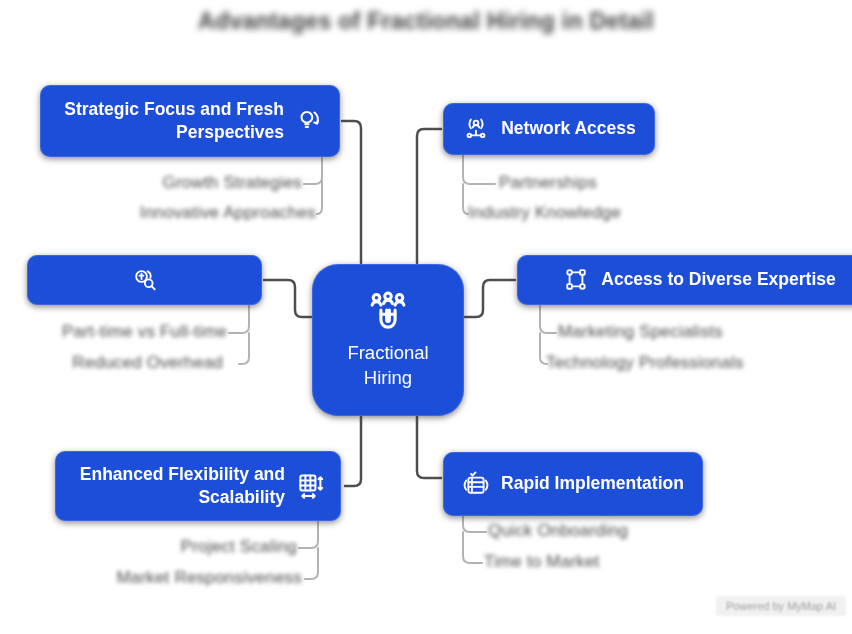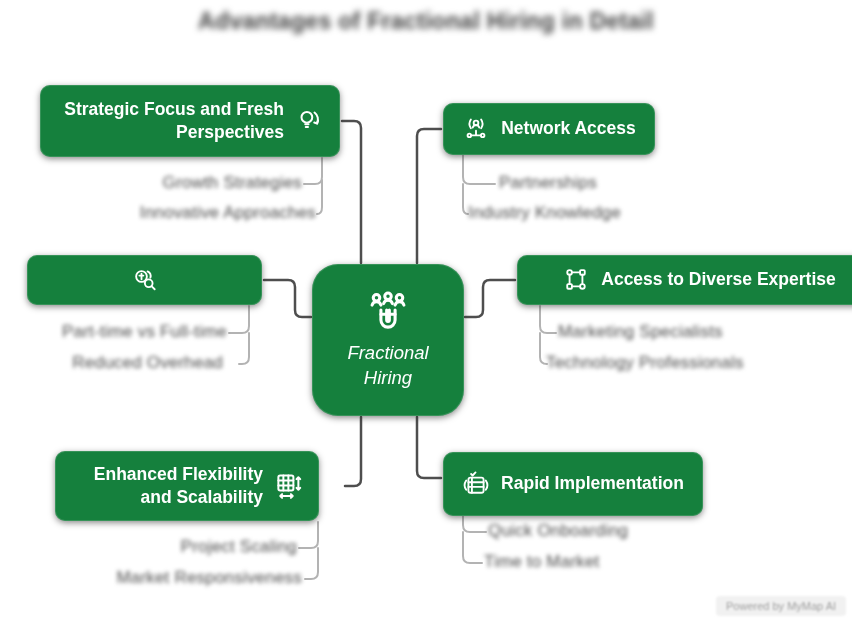--- a/index.html
+++ b/index.html
@@ -8,29 +8,28 @@
     font-family:"Liberation Sans", sans-serif;
   }
   .title{
     position:absolute;top:8px;left:50%;transform:translateX(-50%);
     font-size:23px;font-weight:700;color:#3e3e3e;white-space:nowrap;
     filter:blur(3px);letter-spacing:.3px;
   }
   svg.connectors{position:absolute;left:0;top:0;width:852px;height:634px;}
   .node{
     position:absolute;display:flex;align-items:center;justify-content:center;
-    background:#15803d;border-radius:10px;color:#ffffff;
+    background:#1d4ed8;border-radius:10px;color:#ffffff;
     box-shadow:0 2px 6px rgba(45,45,45,.55), 0 0 0 1px rgba(255,255,255,.15) inset;
     box-sizing:border-box;padding:6px 15px;gap:11px;
   }
   .node .label{font-size:17.5px;font-weight:600;line-height:1.32;}
   .node.central{
     flex-direction:column;gap:6px;border-radius:26px;padding:14px 8px;
     text-align:center;
-    font-style:italic;
   }
   .node.central .label{font-size:18.5px;font-weight:500;line-height:1.35;}
   .align-right .label{text-align:right;}
   .icon{display:flex;align-items:center;justify-content:center;flex:0 0 auto;}
   .icon svg{stroke:#ffffff;fill:none;stroke-width:1.6;stroke-linecap:round;stroke-linejoin:round;}
   .sub{
     position:absolute;font-size:17px;font-weight:500;color:#4b4b4b;
     white-space:nowrap;filter:blur(2.3px);letter-spacing:.2px;
   }
   .sub.r{text-align:right;}
@@ -137,21 +136,21 @@
         <circle cx="6.5" cy="5.5" r="2"></circle>
         <rect x="15.5" y="3.5" width="4" height="4" rx="0.8"></rect>
         <rect x="4.5" y="15.5" width="4" height="4" rx="0.8"></rect>
         <circle cx="17.5" cy="17.5" r="2"></circle>
         <path d="M8.5 5.5 H15.5 M6.5 7.5 V15.5 M17.5 7.5 V15.5 M8.5 17.5 H15.5"></path>
       </svg>
     </span>
     <span class="label">Access to Diverse Expertise</span>
   </div>
 
-  <div class="node align-right" style="left:55px;top:451px;width:264px;height:70px;">
+  <div class="node align-right" style="left:55px;top:451px;width:286px;height:70px;">
     <span class="label">Enhanced Flexibility and Scalability</span>
     <span class="icon">
       <svg width="30" height="30" viewBox="0 0 24 24">
         <rect x="3.5" y="3.5" width="12" height="12" rx="1.4"></rect>
         <path d="M3.5 7.5 H15.5 M3.5 11.5 H15.5 M7.5 3.5 V15.5 M11.5 3.5 V15.5"></path>
         <path d="M19.5 5 V15 M18 6.5 L19.5 5 L21 6.5 M18 13.5 L19.5 15 L21 13.5"></path>
         <path d="M5 20 H15 M6.5 18.5 L5 20 L6.5 21.5 M13.5 18.5 L15 20 L13.5 21.5"></path>
       </svg>
     </span>
   </div>

